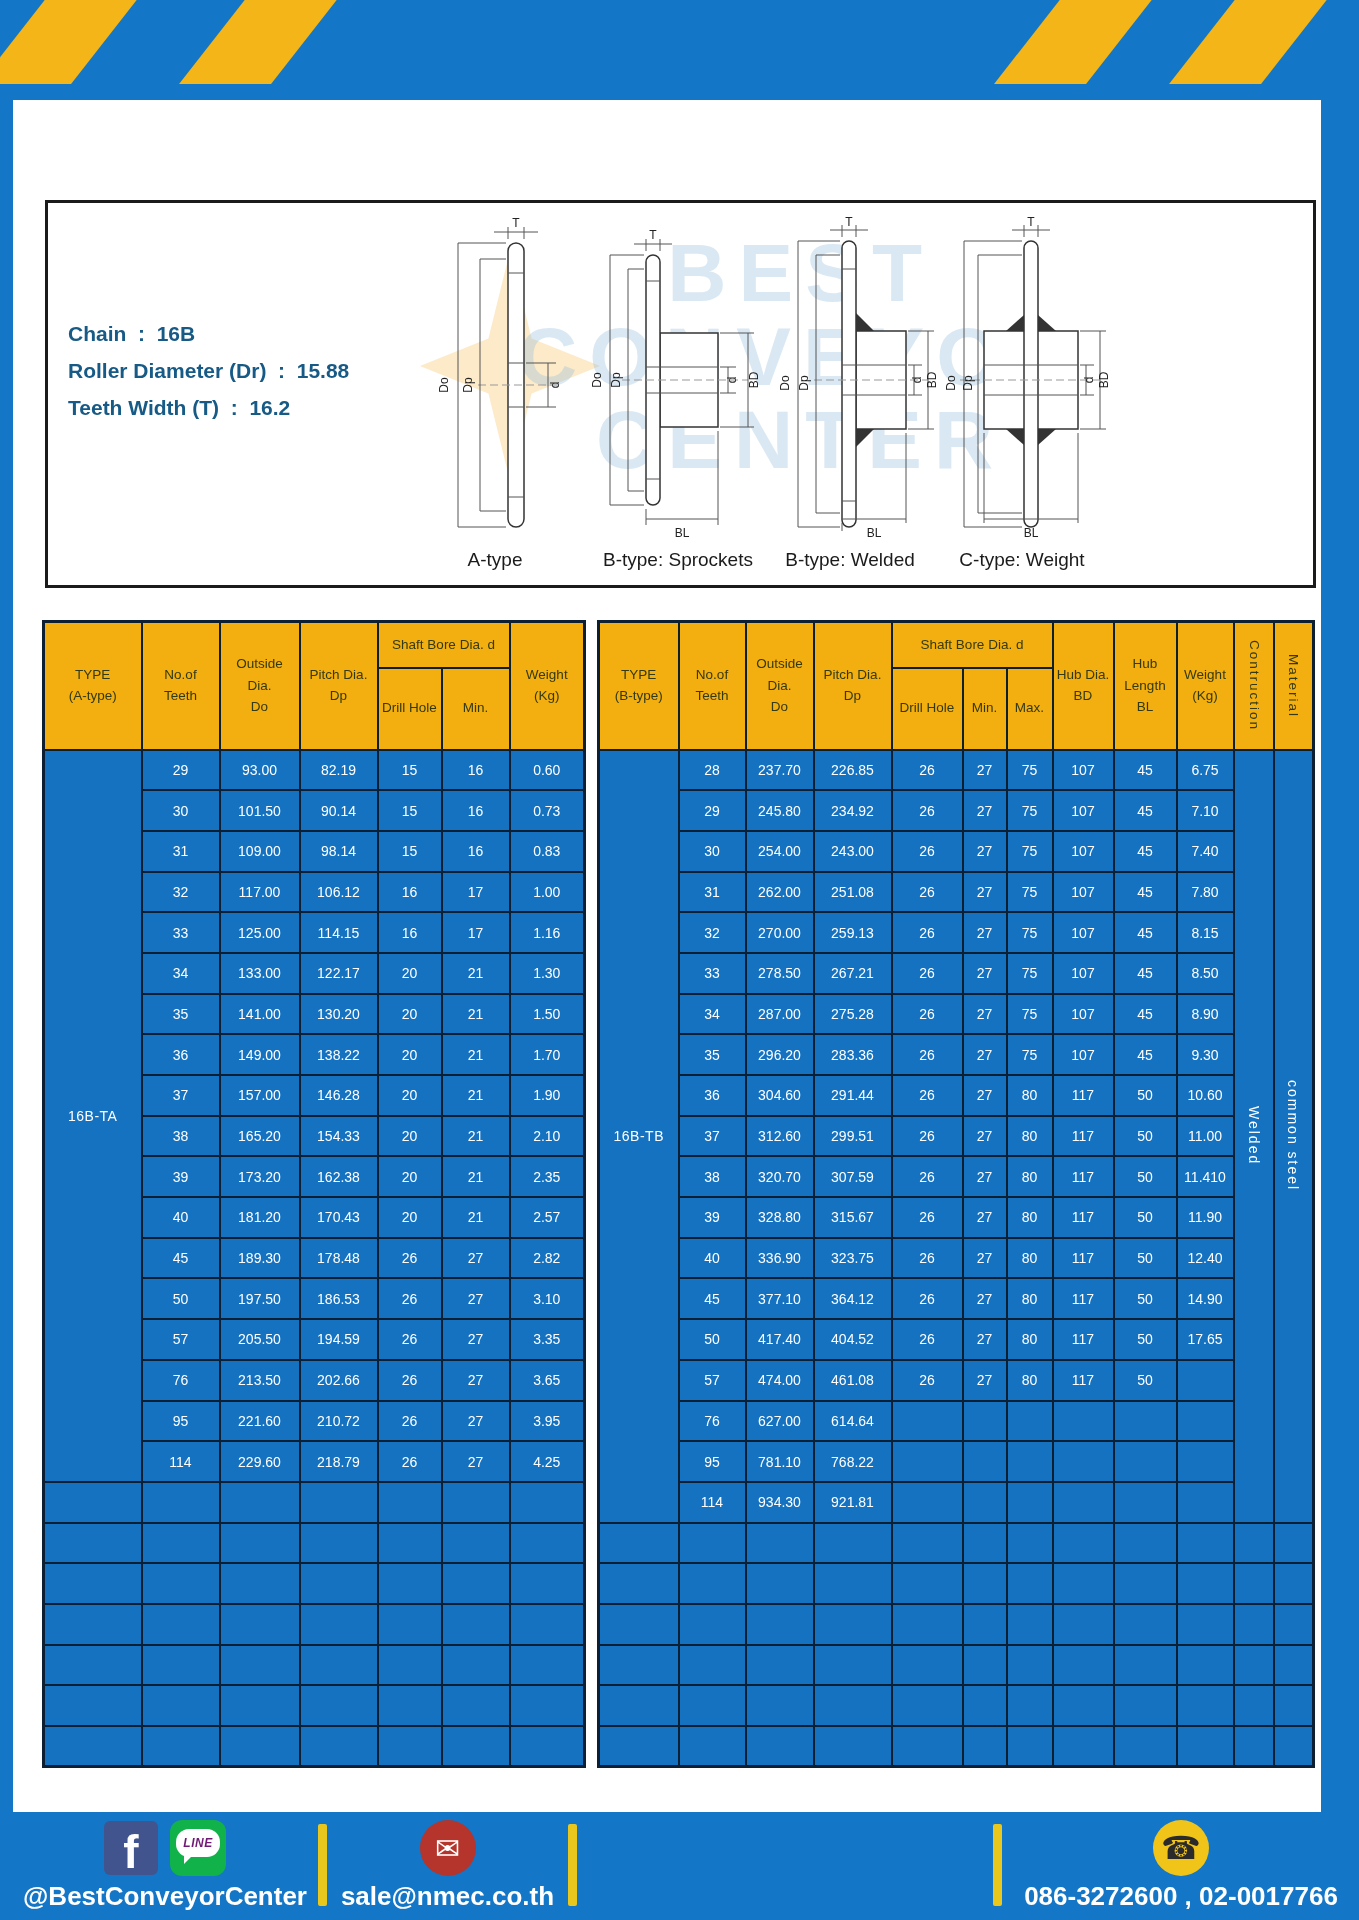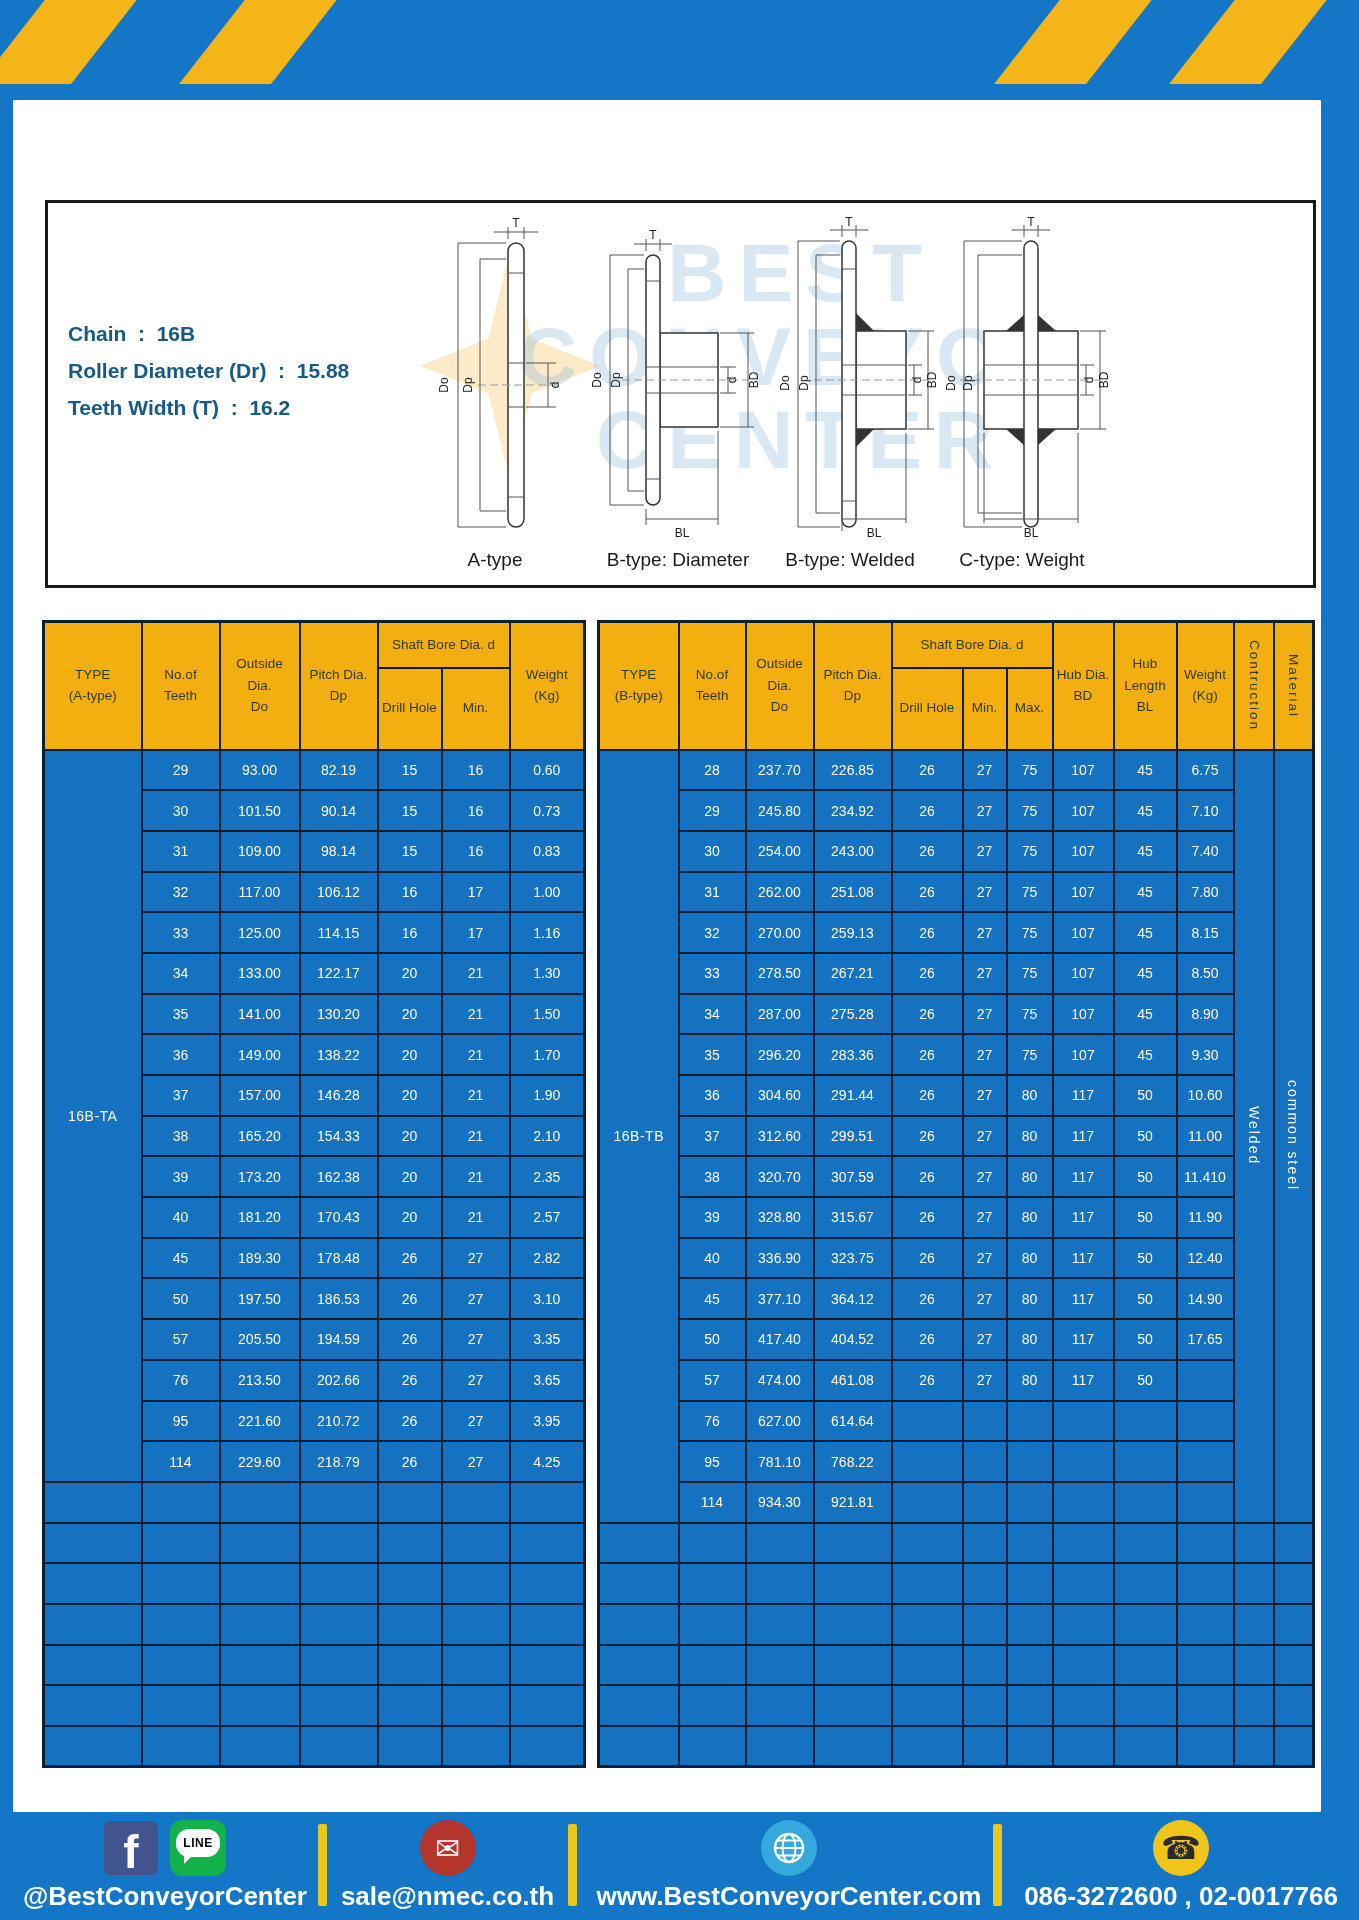--- a/index.html
+++ b/index.html
@@ -55,21 +55,21 @@
 .footer{position:absolute;left:0;bottom:0;width:1359px;height:108px;background:#1376c6;}
 .fgroup{position:absolute;top:8px;display:flex;flex-direction:column;align-items:center;gap:5px;}
 #fg1{left:15px;width:300px;}
 #fg2{left:335px;width:225px;}
 #fg3{left:588px;width:402px;}
 #fg4{left:1012px;width:338px;}
 .fgroup .flabel{font-size:26px;font-weight:bold;color:#fff;white-space:nowrap;}
 .iconrow{display:flex;gap:12px;align-items:center;height:56px;}
 .fb-icon{width:54px;height:54px;background:#41548e;border-radius:6px;color:#fff;font-size:46px;font-weight:bold;display:flex;align-items:flex-end;justify-content:center;line-height:.95;}
 .line-icon{width:56px;height:56px;background:#12b24b;border-radius:12px;position:relative;}
-.line-bubble{position:absolute;left:6px;top:9px;width:44px;height:28px;background:#fff;border-radius:13px;display:flex;align-items:center;justify-content:center;font-size:12px;font-weight:bold;color:#000000;letter-spacing:.5px;}
+.line-bubble{position:absolute;left:6px;top:9px;width:44px;height:28px;background:#fff;border-radius:13px;display:flex;align-items:center;justify-content:center;font-size:12px;font-weight:bold;color:#701a75;letter-spacing:.5px;font-style:italic;}
 .line-tail{position:absolute;left:14px;top:35px;width:0;height:0;border-left:9px solid #fff;border-bottom:9px solid transparent;}
 .circle-icon{width:56px;height:56px;border-radius:50%;display:flex;align-items:center;justify-content:center;}
 .mail-icon{background:#b5342b;color:#fff;font-size:30px;}
 .web-icon{background:#35a8dc;}
 .tel-icon{background:#f0c419;color:#2b2b2b;font-size:32px;}
 .fdivider{position:absolute;top:12px;width:9px;height:82px;background:#e9c71c;border-radius:2px;}
 #fd1{left:318px;}
 #fd2{left:568px;}
 #fd3{left:993px;}
 </style>
@@ -157,21 +157,21 @@
         <text class="dimtext" transform="rotate(-90 148 165)" x="148" y="165" text-anchor="middle">d</text>
         <line class="dim" x1="160" y1="118" x2="160" y2="212"></line>
         <line class="dim" x1="132" y1="118" x2="166" y2="118"></line>
           <line class="dim" x1="132" y1="212" x2="166" y2="212"></line>
         <text class="dimtext" transform="rotate(-90 170 165)" x="170" y="165" text-anchor="middle">BD</text>
         <line class="dim" x1="58" y1="294" x2="58" y2="310"></line>
           <line class="dim" x1="130" y1="216" x2="130" y2="310"></line>
         <line class="dim" x1="58" y1="304" x2="130" y2="304"></line>
         <text class="dimtext" x="94" y="322" text-anchor="middle">BL</text>
       </svg>
-      <div class="caption">B-type: Diameter</div>
+      <div class="caption">B-type: Sprockets</div>
     </div>
 
     <div class="fig" id="figB2">
       <svg width="180" height="330" viewBox="0 0 180 330">
         <rect class="shape" x="96" y="116" width="50" height="98"></rect>
         <rect class="shape" x="82" y="26" width="14" height="286" rx="7"></rect>
         <polygon class="weld" points="96,116 96,98 114,116"></polygon>
         <polygon class="weld" points="96,214 96,232 114,214"></polygon>
         <line class="dim" x1="82" y1="54" x2="96" y2="54"></line>
         <line class="dim" x1="82" y1="286" x2="96" y2="286"></line>
@@ -865,32 +865,20 @@
         </div>
       </div>
       <div class="flabel">@BestConveyorCenter</div>
     </div>
     <div class="fdivider" id="fd1"></div>
     <div class="fgroup" id="fg2">
       <div class="circle-icon mail-icon">✉</div>
       <div class="flabel">sale@nmec.co.th</div>
     </div>
     <div class="fdivider" id="fd2"></div>
-    <div class="fgroup" id="fg3">
-      <div class="circle-icon web-icon">
-        <svg width="36" height="36" viewBox="0 0 36 36">
-          <circle cx="18" cy="18" r="14" fill="none" stroke="#fff" stroke-width="2.4"></circle>
-          <ellipse cx="18" cy="18" rx="6.5" ry="14" fill="none" stroke="#fff" stroke-width="2"></ellipse>
-          <line x1="4" y1="18" x2="32" y2="18" stroke="#fff" stroke-width="2"></line>
-          <line x1="6" y1="10.5" x2="30" y2="10.5" stroke="#fff" stroke-width="2"></line>
-          <line x1="6" y1="25.5" x2="30" y2="25.5" stroke="#fff" stroke-width="2"></line>
-        </svg>
-      </div>
-      <div class="flabel">www.BestConveyorCenter.com</div>
-    </div>
     <div class="fdivider" id="fd3"></div>
     <div class="fgroup" id="fg4">
       <div class="circle-icon tel-icon">☎</div>
       <div class="flabel">086-3272600 , 02-0017766</div>
     </div>
   </div>
 
 </div>
 
 </body></html>

